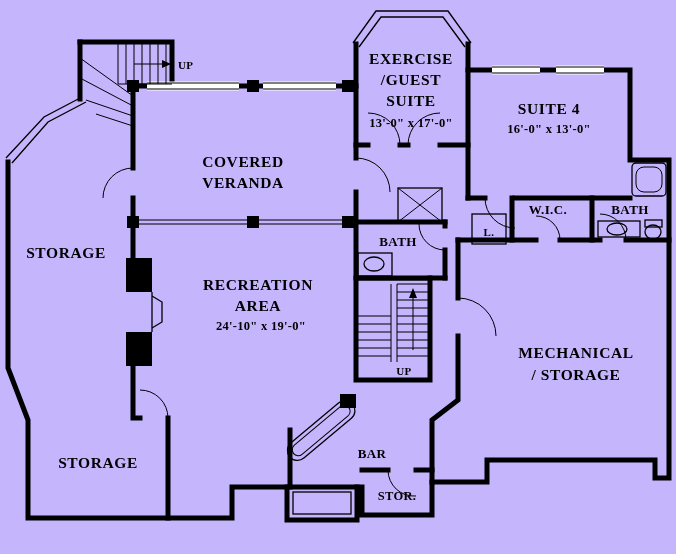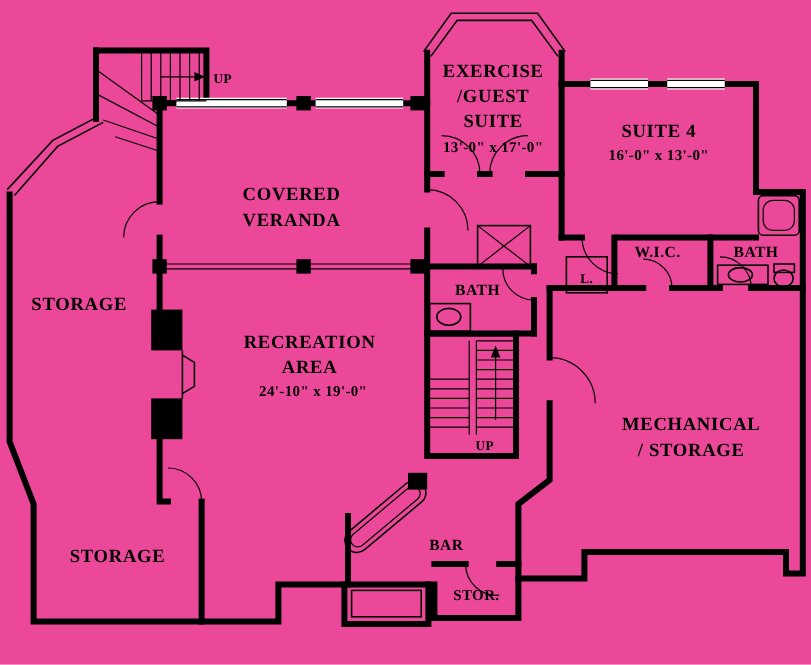--- a/index.html
+++ b/index.html
@@ -1,16 +1,16 @@
 <!DOCTYPE html>
 <html><head>
 <meta charset="utf-8">
 <style>
   html,body{margin:0;padding:0;background:#fff;}
-  .page{width:676px;height:554px;background:#ec4899;position:relative;overflow:hidden;}
+  .page{width:676px;height:554px;background:#c4b5fd;position:relative;overflow:hidden;}
   svg{display:block;}
   .wall{stroke:#000;stroke-width:5;fill:none;stroke-linecap:square;}
   .thin{stroke:#000;stroke-width:1.3;fill:none;}
   .hair{stroke:#000;stroke-width:1;fill:none;}
   .solid{fill:#000;stroke:none;}
   .erase{stroke:#fff;stroke-width:9;fill:none;}
   text{font-family:"Liberation Serif","DejaVu Serif",serif;font-weight:700;fill:#000;text-anchor:middle;}
   .t15{font-size:15.5px;letter-spacing:.6px;}
   .t13{font-size:13px;letter-spacing:.4px;}
   .t12{font-size:12.5px;letter-spacing:.3px;}

